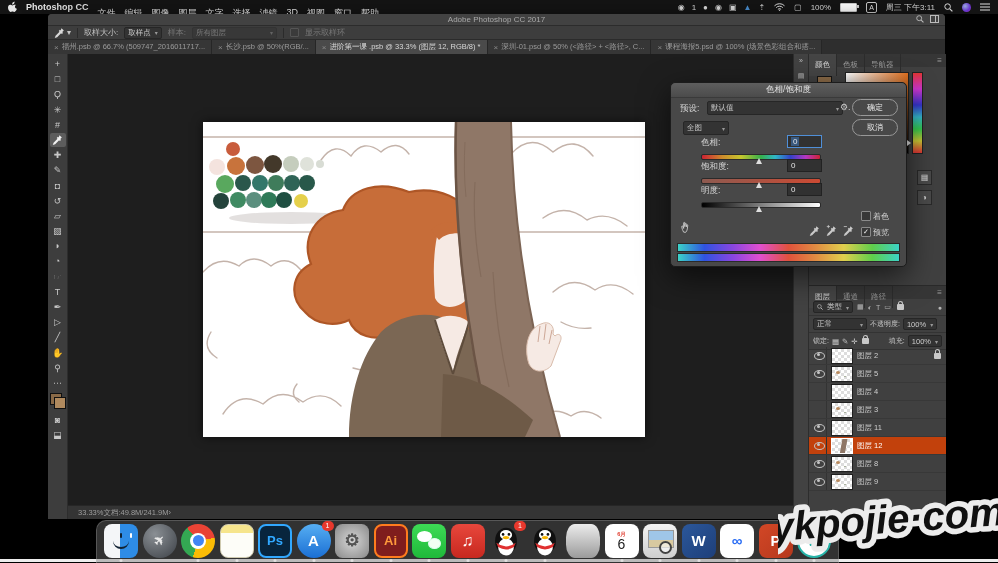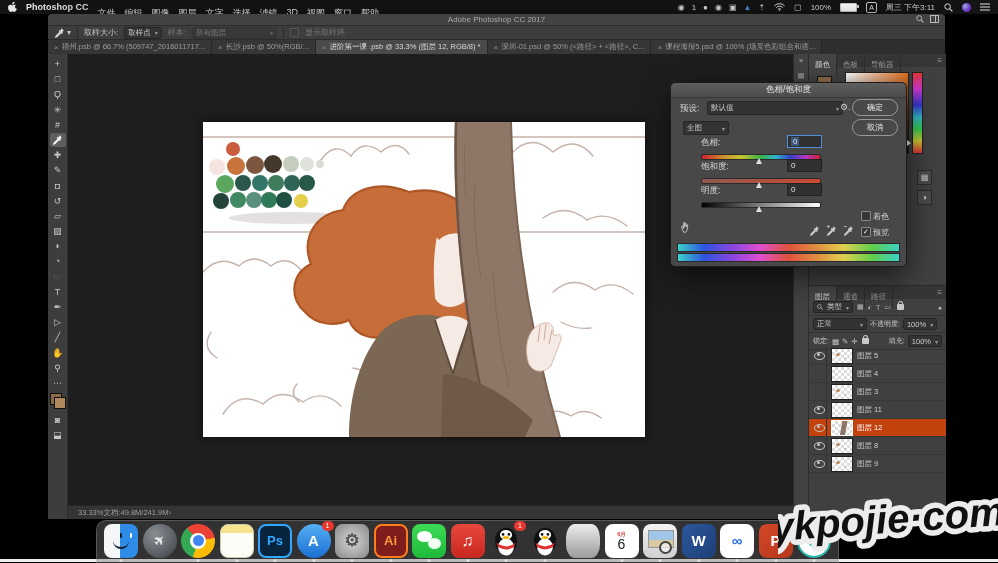--- a/index.html
+++ b/index.html
@@ -461,20 +461,28 @@
           <span class="dd">
             <span>100%</span>
               <span class="car">▾</span>
           </span>
         </div>
         <div id="layer-list">
             <div class="layer-row">
               <div class="eyewell">
                 <span class="eye"></span>
               </div>
+              <span class="thumb blank"></span>
+              <span>图层 2</span>
+              <span class="lockicon"></span>
+            </div>
+            <div class="layer-row">
+              <div class="eyewell">
+                <span class="eye"></span>
+              </div>
               <span class="thumb specks"></span>
               <span>图层 5</span>
             </div>
             <div class="layer-row">
               <div class="eyewell"></div>
               <span class="thumb blank"></span>
               <span>图层 4</span>
             </div>
             <div class="layer-row">
               <div class="eyewell"></div>

